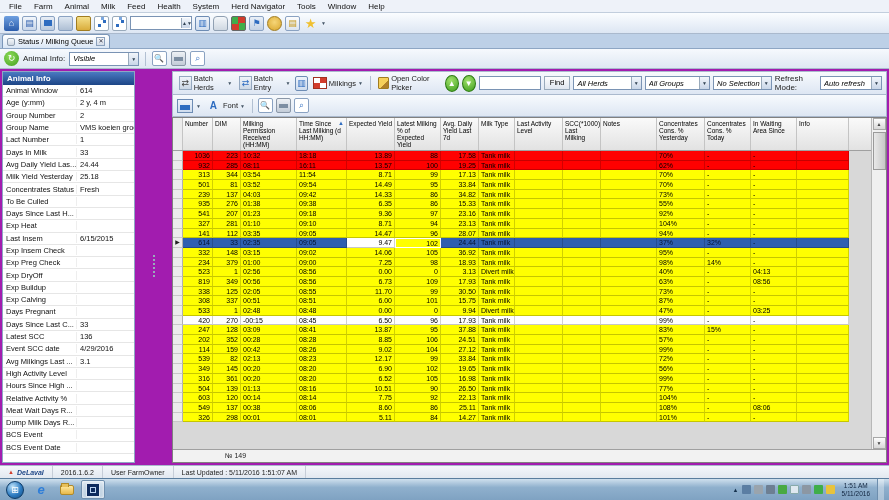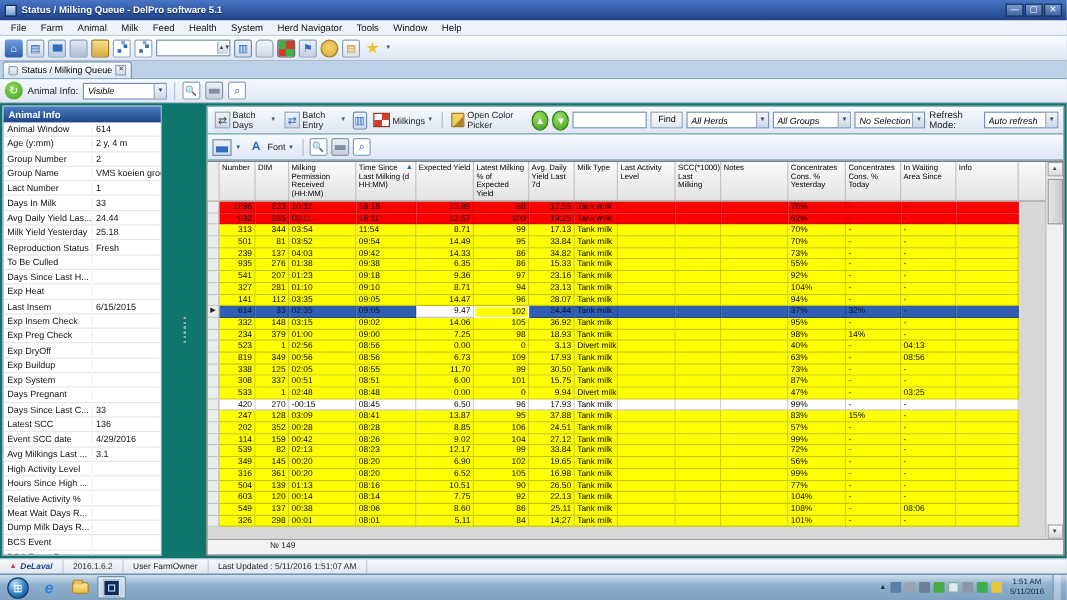--- a/index.html
+++ b/index.html
@@ -54,21 +54,21 @@
   .combo { height:14px; background:#fff; border:1px solid #7a93b4; display:inline-flex; align-items:center; font-size:7.5px; padding-left:3px; position:relative;font-style:italic; }
   .combo .cv { flex:1; white-space:nowrap; overflow:hidden; }
   .combo .ca { width:10px; height:100%; background:linear-gradient(#f2f6fb,#c9d6e8); border-left:1px solid #9ab; font-size:5px; color:#345; display:flex; align-items:center; justify-content:center; }
   .vsep { width:1px; height:14px; background:#b2c0d2; margin:0 2px; }
   .ic-preview { background:#fff; border:1px solid #8aa2c2; color:#2e6cc0; font-size:8px; }
   .ic-print { background:linear-gradient(#eef1f5,#c3ccd8); border:1px solid #8a97a8; }
   .ic-print::after { content:""; width:9px; height:4px; background:#7d8ea2; display:block; }
   .ic-mag { background:#fff; border:1px solid #8aa2c2; border-radius:2px; color:#2e6cc0; font-size:9px; }
 
   
-  .workarea { flex:1; display:flex; padding:2px; gap:16px; background:#0f766e; min-height:0; }
+  .workarea { flex:1; display:flex; padding:2px; gap:16px; background:#a21caf; min-height:0; }
 
   
   .left-panel { width:133px; background:#fff; border:1px solid #8ea6c4; display:flex; flex-direction:column; }
   .lp-header { height:13px; background:linear-gradient(#4a7ac2,#1d4586); color:#fff; font-weight:bold; font-size:8px; line-height:13px; padding-left:4px; flex:0 0 13px; }
   .lp-fields { flex:1; overflow:hidden; }
   .lp-row { display:flex; height:12.3px; border-bottom:1px solid #e6e6e6; align-items:center; }
   .lp-label { flex:0 0 74px; padding-left:3px; font-size:7.5px; color:#111; white-space:nowrap; overflow:hidden; border-right:1px solid #eee; }
   .lp-value { flex:1; padding-left:3px; font-size:7.5px; color:#111; white-space:nowrap; overflow:hidden; }
 
   .splitter { width:5px; display:flex; align-items:center; justify-content:center; }
@@ -138,29 +138,20 @@
   .tray-chev { font-size:6px; color:#1d3document55; color:#16324e; }
   .tray-ic { width:9px; height:9px; border-radius:1px; }
   .clock { text-align:center; font-size:6.5px; color:#10243e; line-height:7.5px; padding:0 4px; }
   .show-desktop { width:7px; height:22px; background:rgba(255,255,255,0.35); border-left:1px solid #6d8eae; }
 </style>
 </head>
 <body>
 
 <div class="app-window">
 
-  <div class="titlebar">
-    <span class="app-ico"></span>
-    <span class="title">Status / Milking Queue - DelPro software 5.1</span>
-    <span class="winbtns">
-      <span class="winbtn">—</span>
-      <span class="winbtn">▢</span>
-      <span class="winbtn">✕</span>
-    </span>
-  </div>
 
   <div class="menubar">
       <span class="menu-item">File</span>
       <span class="menu-item">Farm</span>
       <span class="menu-item">Animal</span>
       <span class="menu-item">Milk</span>
       <span class="menu-item">Feed</span>
       <span class="menu-item">Health</span>
       <span class="menu-item">System</span>
       <span class="menu-item">Herd Navigator</span>
@@ -242,21 +233,21 @@
           </div>
           <div class="lp-row">
             <div class="lp-label">Avg Daily Yield Las...</div>
             <div class="lp-value">24.44</div>
           </div>
           <div class="lp-row">
             <div class="lp-label">Milk Yield Yesterday</div>
             <div class="lp-value">25.18</div>
           </div>
           <div class="lp-row">
-            <div class="lp-label">Reproduction Status</div>
+            <div class="lp-label">Concentrates Status</div>
             <div class="lp-value">Fresh</div>
           </div>
           <div class="lp-row">
             <div class="lp-label">To Be Culled</div>
             <div class="lp-value"></div>
           </div>
           <div class="lp-row">
             <div class="lp-label">Days Since Last H...</div>
             <div class="lp-value"></div>
           </div>
@@ -278,21 +269,21 @@
           </div>
           <div class="lp-row">
             <div class="lp-label">Exp DryOff</div>
             <div class="lp-value"></div>
           </div>
           <div class="lp-row">
             <div class="lp-label">Exp Buildup</div>
             <div class="lp-value"></div>
           </div>
           <div class="lp-row">
-            <div class="lp-label">Exp System</div>
+            <div class="lp-label">Exp Calving</div>
             <div class="lp-value"></div>
           </div>
           <div class="lp-row">
             <div class="lp-label">Days Pregnant</div>
             <div class="lp-value"></div>
           </div>
           <div class="lp-row">
             <div class="lp-label">Days Since Last C...</div>
             <div class="lp-value">33</div>
           </div>
@@ -342,21 +333,21 @@
     <div class="splitter">
         <i></i>
       </div>
 
     <div class="right-panel">
 
 
       <div class="rp-tb1">
         <span class="tbtn">
           <span class="ic-batch">⇄</span>
-          <span>Batch Days</span>
+          <span>Batch Herds</span>
             <span class="dd-small">▼</span>
         </span>
         <span class="tbtn">
           <span class="ic-batch blue">⇄</span>
           <span>Batch Entry</span>
             <span class="dd-small">▼</span>
         </span>
         <span class="ic ic-frame">▥</span>
         <span class="tbtn">
           <span class="ic-sel"></span>

